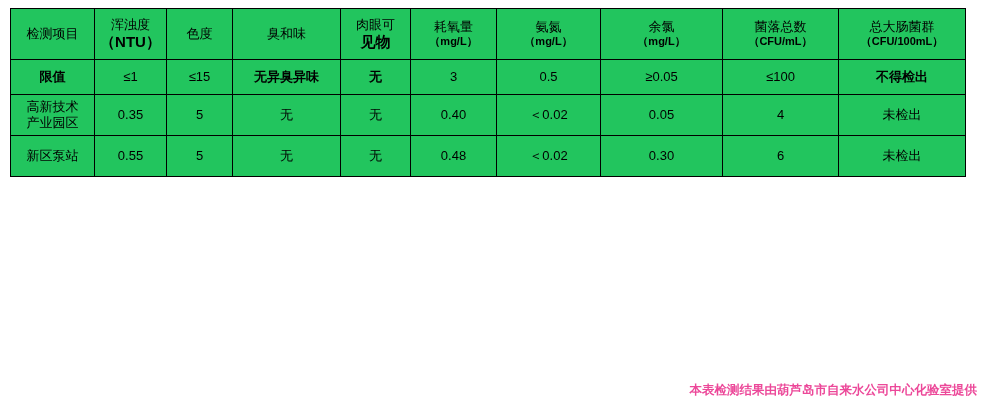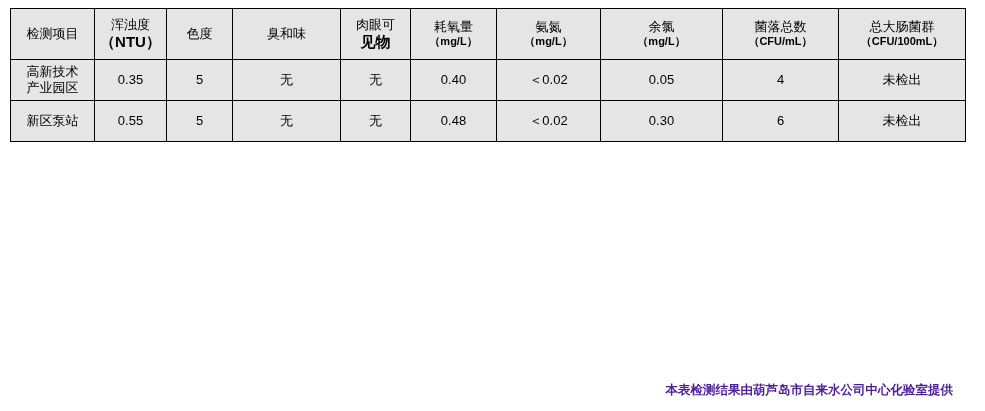--- a/index.html
+++ b/index.html
@@ -17,21 +17,21 @@
   .sheet {
     position: absolute;
     left: 10px;
     top: 8px;
     width: 955px;
   }
   table.wq {
     border-collapse: collapse;
     table-layout: fixed;
     width: 955px;
-    background: #e5e5e5;
+    background: #22c55e;
   }
   table.wq td, table.wq th {
     border: 1px solid #000000;
     text-align: center;
     vertical-align: middle;
     padding: 2px 2px;
     font-weight: normal;
     font-size: 13px;
     line-height: 1.25;
   }
@@ -69,25 +69,25 @@
   .site {
     font-weight: bold;
     font-size: 13px;
     line-height: 1.2;
   }
   .site .two-line {
     display: block;
   }
   .footnote {
     position: absolute;
-    right: 32px;
+    right: 8px;
     bottom: 12px;
     font-size: 12.5px;
     font-weight: bold;
-    color: #4c1d95;
+    color: #ec4899;
     white-space: nowrap;
   }
   col.c0 { width: 84px; }
   col.c1 { width: 72px; }
   col.c2 { width: 66px; }
   col.c3 { width: 108px; }
   col.c4 { width: 70px; }
   col.c5 { width: 86px; }
   col.c6 { width: 104px; }
   col.c7 { width: 122px; }
@@ -148,20 +148,32 @@
         <td class="hdr-cell">
           <span>菌落总数</span>
           <span class="sub-small">（CFU/mL）</span>
         </td>
         <td class="hdr-cell">
           <span>总大肠菌群</span>
           <span class="sub-small">（CFU/100mL）</span>
         </td>
       </tr>
 
+      <tr class="limit-row">
+        <td class="b">限值</td>
+        <td>≤1</td>
+        <td>≤15</td>
+        <td class="b">无异臭异味</td>
+        <td class="b">无</td>
+        <td>3</td>
+        <td>0.5</td>
+        <td>≥0.05</td>
+        <td>≤100</td>
+        <td class="b">不得检出</td>
+      </tr>
 
 
 
 
       <tr class="data-row">
         <td class="site">
           <span class="two-line">高新技术</span>
           <span class="two-line">产业园区</span>
         </td>
         <td>0.35</td>

